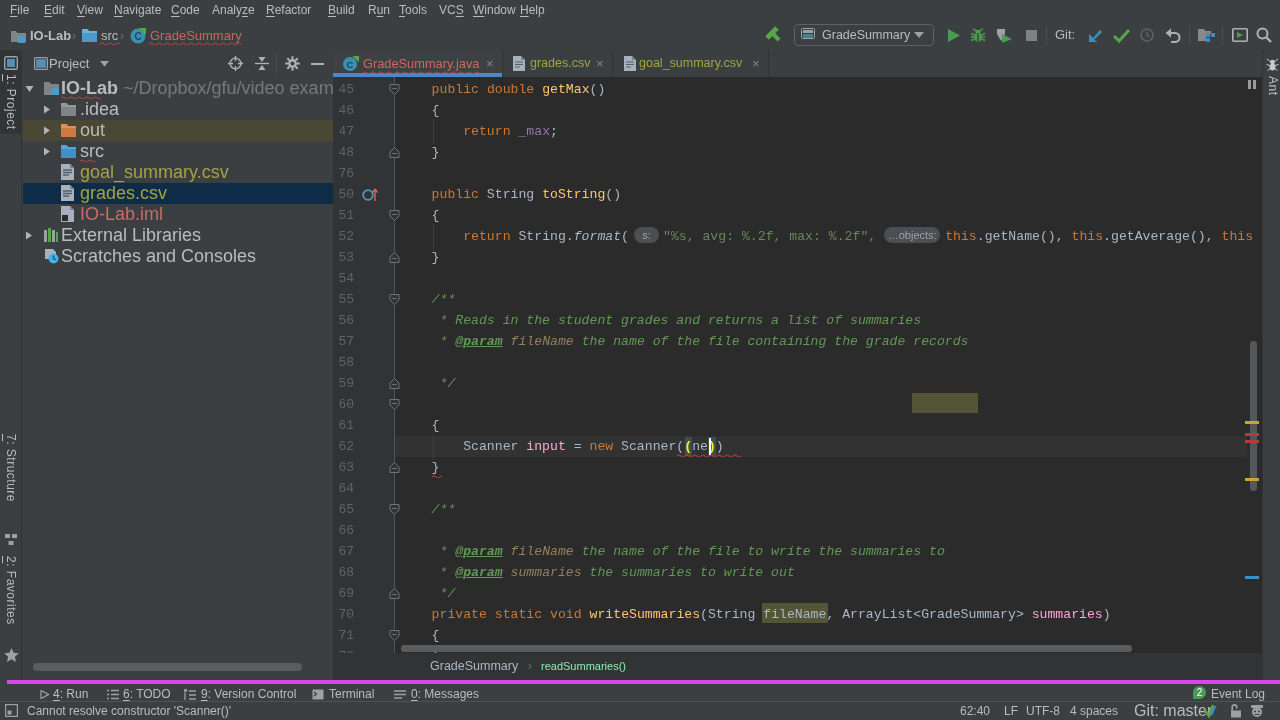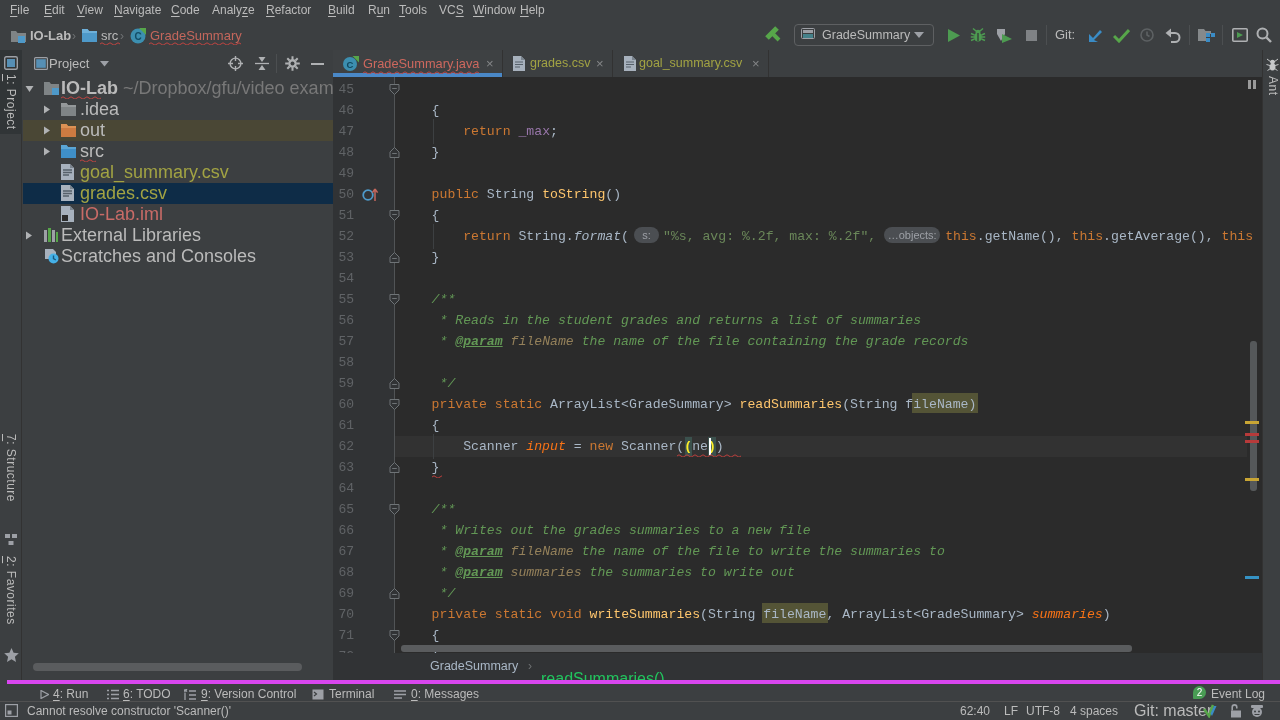--- a/index.html
+++ b/index.html
@@ -8,21 +8,21 @@
          font-family:"Liberation Sans", sans-serif; color:#bbbbbb; font-size:12px; }
   .abs { position:absolute; }
   u { text-decoration:underline; text-underline-offset:1.5px; }
   .k { color:#cc7832; }
   .m { color:#ffc66d; }
   .s { color:#6a8759; }
   .d { color:#629755; font-style:italic; }
   .dt { color:#629755; font-style:italic; font-weight:bold; text-decoration:underline; }
   .dv { color:#94805a; font-style:italic; }
   .f { color:#9876aa; }
-  .g { color:#f97316;font-style:italic; }
+  .g { color:#f9a8d4; }
   .cl { position:absolute; left:67px; width:862px; height:21px; line-height:21px;
         font-family:"Liberation Mono", monospace; font-size:13.17px; color:#a9b7c6;
         white-space:pre; overflow:hidden; }
   .ln { position:absolute; left:0px; width:21px; height:21px; line-height:21px;
         font-family:"Liberation Mono", monospace; font-size:13px; color:#606366;
         text-align:right; }
   .hint { display:inline-block; background:#4b4e52; color:#9da0a6; border-radius:8px;
           font-size:11px; height:16px; line-height:16px; text-align:center; vertical-align:1px;
           font-family:"Liberation Sans",sans-serif; font-style:normal; }
   .paren { color:#ffef28; font-weight:bold; }
@@ -295,21 +295,21 @@
 <div class="abs" style="left:351.6px;top:360px;width:7.9px;height:19px;background:#3b514d;"></div>
 <div class="abs" style="left:375.3px;top:360px;width:7.9px;height:19px;background:#3b514d;"></div>
 <div class="abs" style="left:61px;top:0;width:1px;height:576px;background:#515456;"></div>
 <div class="abs" style="left:100px;top:42px;width:1px;height:25px;background:#3d4042;"></div>
 <div class="abs" style="left:100px;top:147px;width:1px;height:25px;background:#3d4042;"></div>
 <div class="abs" style="left:100px;top:357px;width:1px;height:25px;background:#3d4042;"></div>
 <div class="ln" style="top:2px;">45</div>
 <div class="ln" style="top:23px;">46</div>
 <div class="ln" style="top:44px;">47</div>
 <div class="ln" style="top:65px;">48</div>
-<div class="ln" style="top:86px;">49</div>
+<div class="ln" style="top:86px;">76</div>
 <div class="ln" style="top:107px;">50</div>
 <div class="ln" style="top:128px;">51</div>
 <div class="ln" style="top:149px;">52</div>
 <div class="ln" style="top:170px;">53</div>
 <div class="ln" style="top:191px;">54</div>
 <div class="ln" style="top:212px;">55</div>
 <div class="ln" style="top:233px;">56</div>
 <div class="ln" style="top:254px;">57</div>
 <div class="ln" style="top:275px;">58</div>
 <div class="ln" style="top:296px;">59</div>
@@ -367,37 +367,36 @@
         <path d="M3.2 6.5 H7.8" stroke="#6e7376" stroke-width="1"></path>
       </svg>
 <svg class="icon" style="left:56px;top:385px;" width="11" height="11" viewBox="0 0 11 11">
         <path d="M5.5 0.5 L10 5 V10.5 H1 V5 z" fill="#313335" stroke="#6e7376" stroke-width="1"></path>
         <path d="M3.2 6.5 H7.8" stroke="#6e7376" stroke-width="1"></path>
       </svg>
 <svg class="icon" style="left:56px;top:511px;" width="11" height="11" viewBox="0 0 11 11">
         <path d="M5.5 0.5 L10 5 V10.5 H1 V5 z" fill="#313335" stroke="#6e7376" stroke-width="1"></path>
         <path d="M3.2 6.5 H7.8" stroke="#6e7376" stroke-width="1"></path>
       </svg>
+<div class="cl" style="top:2px;">    <span class="k">public</span> <span class="k">double</span> <span class="m">getMax</span>()</div>
 <div class="cl" style="top:23px;">    {</div>
 <div class="cl" style="top:44px;">        <span class="k">return</span> <span class="f">_max</span>;</div>
 <div class="cl" style="top:65px;">    }</div>
 <div class="cl" style="top:107px;">    <span class="k">public</span> String <span class="m">toString</span>()</div>
 <div class="cl" style="top:128px;">    {</div>
 <div class="cl" style="top:149px;">        <span class="k">return</span> String.<i>format</i>(<span class="hint" style="width:25px;margin-left:5px;margin-right:4px;">s:</span><span class="s">"%s, avg: %.2f, max: %.2f",</span><span class="hint" style="width:56px;margin-left:8px;margin-right:5px;">…objects:</span><span class="k">this</span>.getName(), <span class="k">this</span>.getAverage(), <span class="k">this</span></div>
 <div class="cl" style="top:170px;">    }</div>
 <div class="cl" style="top:212px;">    <span class="d">/**</span></div>
 <div class="cl" style="top:233px;">     <span class="d">* Reads in the student grades and returns a list of summaries</span></div>
 <div class="cl" style="top:254px;">     <span class="d">* </span><span class="dt">@param</span> <span class="dv">fileName</span> <span class="d">the name of the file containing the grade records</span></div>
 <div class="cl" style="top:296px;">     <span class="d">*/</span></div>
-<div class="cl" style="top:317px;">    <span class="k">private</span> <span class="k">static</span> ArrayList&lt;GradeSummary&gt; <span class="m">readSummaries</span>(String fileName)</div>
 <div class="cl" style="top:338px;">    {</div>
 <div class="cl" style="top:359px;">        Scanner <span class="g">input</span> = <span class="k">new</span> Scanner(<span class="paren">(</span>ne<span class="paren">)</span>)</div>
 <div class="cl" style="top:380px;">    }</div>
 <div class="cl" style="top:422px;">    <span class="d">/**</span></div>
-<div class="cl" style="top:443px;">     <span class="d">* Writes out the grades summaries to a new file</span></div>
 <div class="cl" style="top:464px;">     <span class="d">* </span><span class="dt">@param</span> <span class="dv">fileName</span> <span class="d">the name of the file to write the summaries to</span></div>
 <div class="cl" style="top:485px;">     <span class="d">* </span><span class="dt">@param</span> <span class="dv">summaries</span> <span class="d">the summaries to write out</span></div>
 <div class="cl" style="top:506px;">     <span class="d">*/</span></div>
 <div class="cl" style="top:527px;">    <span class="k">private</span> <span class="k">static</span> <span class="k">void</span> <span class="m">writeSummaries</span>(String fileName, ArrayList&lt;GradeSummary&gt; <span class="g">summaries</span>)</div>
 <div class="cl" style="top:548px;">    {</div>
 <div class="cl" style="top:569px;">    }</div>
 <div class="abs" style="left:375.8px;top:361px;width:2px;height:17px;background:#ffffff;"></div>
 <svg class="icon" style="left:343.7px;top:376px;" width="64" height="4" viewBox="0 0 64 4">
         <path d="M0 3 q2 -2.4 4 0 t4 0 t4 0 t4 0 t4 0 t4 0 t4 0 t4 0 t4 0 t4 0 t4 0 t4 0 t4 0 t4 0 t4 0 t4 0" fill="none" stroke="#bc3f3c" stroke-width="1"></path>
       </svg>
@@ -418,21 +417,21 @@
 <svg class="icon" style="left:3px;top:8px;" width="13" height="13" viewBox="0 0 13 13">
 <ellipse cx="6.5" cy="4" rx="2.4" ry="2.2" fill="#c7c9cb"></ellipse>
 <ellipse cx="6.5" cy="9" rx="3" ry="3.4" fill="#c7c9cb"></ellipse>
 <path d="M1 1 L5 4 M12 1 L8 4 M0.5 6.5 L4 7.5 M12.5 6.5 L9 7.5 M1.5 12.5 L4.5 10.5 M11.5 12.5 L8.5 10.5" stroke="#c7c9cb" stroke-width="1"></path>
       </svg>
 <div class="abs vtext" style="left:3px;top:26px;height:34px;">Ant</div>
 </div>
 <div class="abs" style="left:333px;top:653px;width:929px;height:27px;background:#313335;">
 <div class="abs" style="left:97px;top:3px;height:21px;line-height:21px;font-size:12.5px;color:#a9b7c6;">GradeSummary</div>
 <div class="abs" style="left:195px;top:3px;height:21px;line-height:21px;font-size:12px;color:#6e7173;">›</div>
-<div class="abs" style="left:208px;top:3px;height:21px;line-height:21px;font-size:16px;color:#22c55e;margin-top:12px;">readSummaries()</div>
+<div class="abs" style="left:208px;top:3px;height:21px;line-height:21px;font-size:11px;color:#86efac;">readSummaries()</div>
 </div>
 <div class="abs" style="left:7px;top:680px;width:1280px;height:21px;background:#3c3f41;border-top:4px solid #d946ef;">
 <svg class="icon" style="left:33px;top:6px;" width="9" height="9" viewBox="0 0 9 9">
         <path d="M1 0.5 L8.5 4.5 L1 8.5 z" fill="none" stroke="#9da0a6" stroke-width="1.2"></path>
       </svg>
 <div class="abs tool-label" style="left:46px;top:3px;height:15px;line-height:15px;"><u>4</u>: Run</div>
 <svg class="icon" style="left:100px;top:5px;" width="12" height="11" viewBox="0 0 12 11">
 <path d="M0 1.5 h2 M0 5.5 h2 M0 9.5 h2 M4 1.5 h8 M4 5.5 h8 M4 9.5 h8" stroke="#9da0a6" stroke-width="1.3"></path>
       </svg>
 <div class="abs tool-label" style="left:116px;top:3px;height:15px;line-height:15px;"><u>6</u>: TODO</div>

